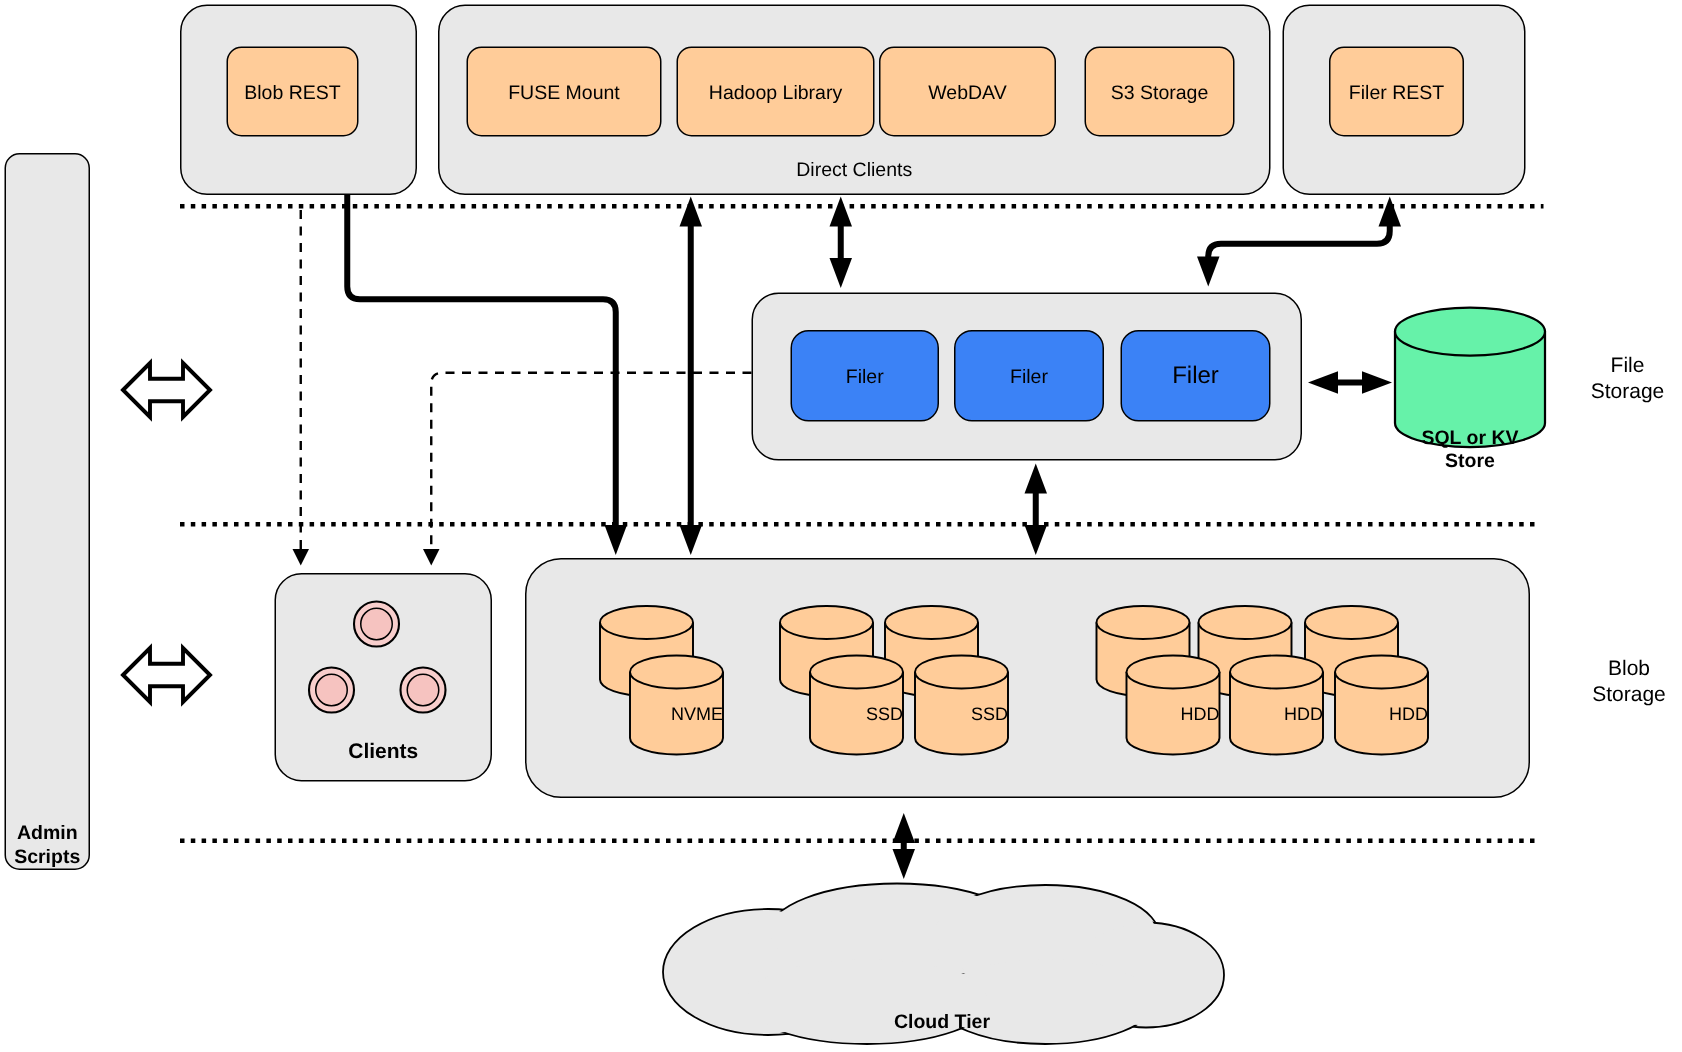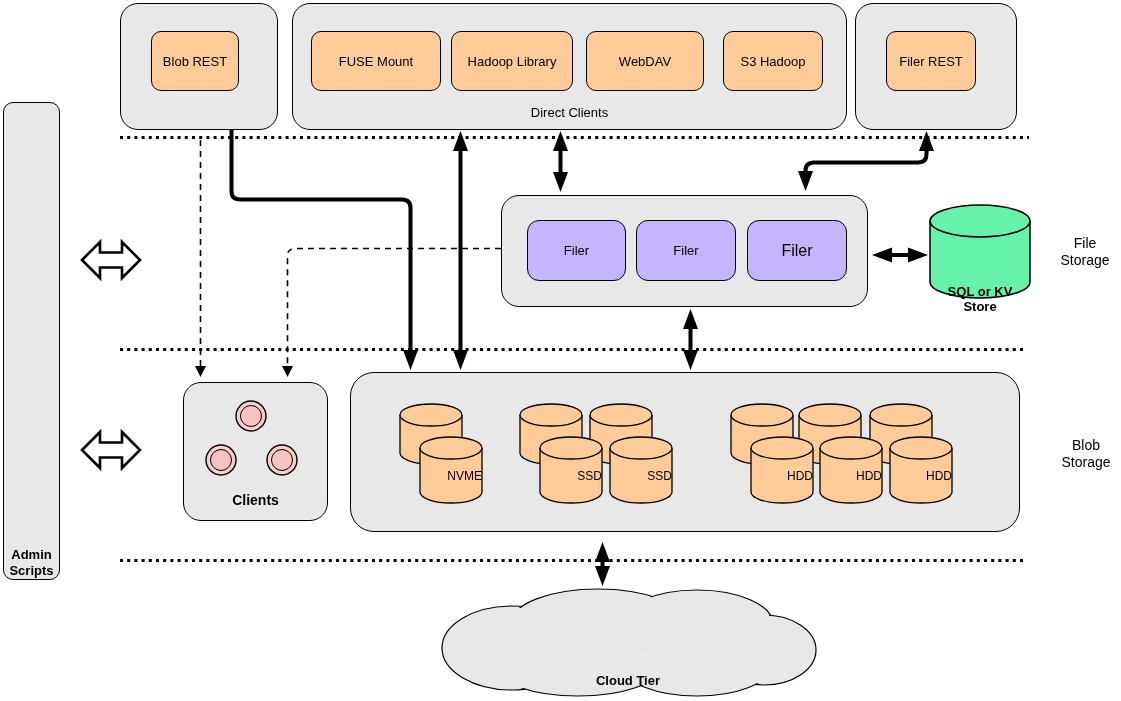--- a/index.html
+++ b/index.html
@@ -8,21 +8,21 @@
 
   .grp {
     position: absolute; background: #e8e8e8; border: 1px solid #000;
     border-radius: 18px;
   }
   .node {
     position: absolute; background: #ffcc99; border: 1px solid #000;
     border-radius: 10px; display: flex; align-items: center; justify-content: center;
     font-size: 13px; text-align: center;
   }
-  .node.green { background: #c4b5fd; border-radius: 12px; }
+  .node.green { background: #3b82f6; border-radius: 12px; }
   .caption { position: absolute; left: 0; right: 0; text-align: center; font-size: 13px; }
   .seclabel {
     position: absolute; text-align: center; white-space: pre-line;
     font-size: 14px; line-height: 1.18; z-index: 6;
   }
   .cyl-label {
     position: absolute; width: 62px; text-align: right; font-size: 12px; z-index: 6;
   }
   .boldlabel { font-weight: bold; margin-top: 43px; }
   .overlay { position: absolute; left: 0; top: 0; z-index: 5; pointer-events: none; }
@@ -36,23 +36,23 @@
     <div class="boldlabel" style="font-size:13px; text-align:center; white-space:pre-line; line-height:1.25;">Admin
 Scripts</div>
   </div>
 
   <div class="grp" style="left:120px; top:3px; width:158px; height:127px;">
     <div class="node" style="left:30px; top:27px; width:88px; height:60px;">Blob REST</div>
   </div>
 
   <div class="grp" style="left:292px; top:3px; width:555px; height:127px;">
     <div class="node" style="left:18px; top:27px; width:130px; height:60px;">FUSE Mount</div>
-    <div class="node" style="left:158px; top:27px; width:122px; height:60px;">Hadoop Library</div>
+    <div class="node" style="left:158px; top:27px; width:132px; height:60px;">Hadoop Library</div>
     <div class="node" style="left:293px; top:27px; width:118px; height:60px;">WebDAV</div>
-    <div class="node" style="left:430px; top:27px; width:100px; height:60px;">S3 Hadoop</div>
+    <div class="node" style="left:430px; top:27px; width:100px; height:60px;">S3 Storage</div>
     <div class="caption" style="bottom:9px;">Direct Clients</div>
   </div>
 
   <div class="grp" style="left:855px; top:3px; width:162px; height:127px;">
     <div class="node" style="left:30px; top:27px; width:90px; height:60px;">Filer REST</div>
   </div>
 
   <div class="grp" style="left:501px; top:195px; width:367px; height:112px;">
     <div class="node green" style="left:25px; top:24px; width:99px; height:61px;">Filer</div>
     <div class="node green" style="left:134px; top:24px; width:100px; height:61px;">Filer</div>

